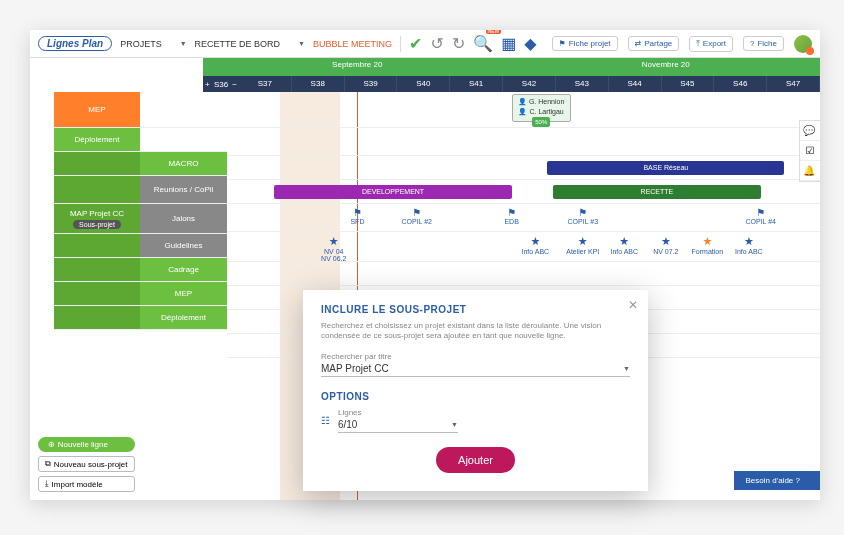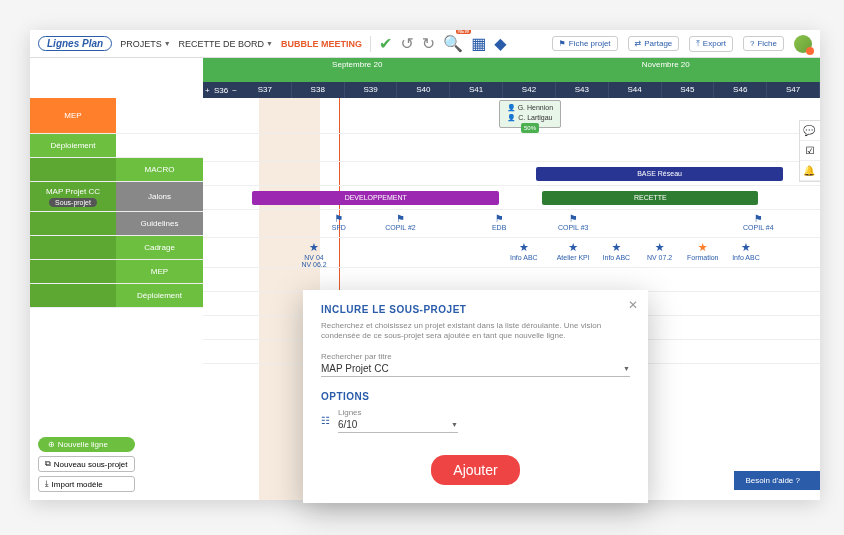--- a/index.html
+++ b/index.html
@@ -2,43 +2,43 @@
 <html><head>
 <meta charset="utf-8">
 <style>
 * { margin: 0; padding: 0; box-sizing: border-box; font-family: Arial, sans-serif; }
 body { background: #f5f5f5; width: 844px; height: 535px; overflow: hidden; position: relative; }
 .app { background: #fff; width: 790px; height: 470px; margin: 30px 0 0 30px; box-shadow: 0 4px 20px rgba(0,0,0,0.15); position: relative; overflow: hidden; }
 
 
 .topnav { height: 28px; background: #fff; border-bottom: 1px solid #ddd; display: flex; align-items: center; padding: 0 8px; gap: 8px; }
 .logo { border: 1.5px solid #2a5caa; border-radius: 12px; padding: 1px 8px; font-size: 10px; font-weight: bold; color: #2a5caa; font-style: italic; }
-.nav-item { font-size: 9px; color: #333; cursor: pointer; display: flex; align-items: center; gap: 2px; }
-.nav-item.active { color: #e85a2c; font-weight: bold; }
+.nav-item { font-size: 9px; color: #333; cursor: pointer; display: flex; align-items: center; gap: 18px; }
+.nav-item.active { color: #e85a2c; }
 .topnav-right { margin-left: auto; display: flex; gap: 10px; align-items: center; }
 .top-btn { border: 1px solid #ccc; border-radius: 3px; padding: 2px 6px; font-size: 8px; color: #2a5caa; display: flex; align-items: center; gap: 3px; cursor: pointer; }
 .icon-btn { cursor: pointer; display: flex; align-items: center; }
 .avatar { width: 18px; height: 18px; border-radius: 50%; background: linear-gradient(135deg,#8bc34a,#689f38); position: relative; }
 .avatar::after { content: ''; position: absolute; right: -2px; bottom: -2px; width: 8px; height: 8px; border-radius: 50%; background: #ff6b35; }
 
 
-.months { display: flex; height: 24px; font-size: 8px; color: #fff; }
+.months { display: flex; height: 18px; font-size: 8px; color: #fff; }
 .month { flex: 1; text-align: center; line-height: 14px; }
 .m1 { background: #4caf50; }
 .m2 { background: #4caf50; }
 .m3 { background: #4caf50; }
 
 
 .weeks { display: flex; height: 16px; background: #2a3b5c; color: #fff; font-size: 8px; }
 .week-ctrl { width: 36px; display: flex; align-items: center; justify-content: space-around; background: #2a3b5c; }
 .week-ctrl span { cursor: pointer; }
 .week { flex: 1; text-align: center; line-height: 16px; border-right: 1px solid #3a4b6c; }
 
 
-.main { display: flex; height: calc(100% - 58px); }
+.main { display: flex; height: calc(100% - 58px); margin-left: 24px; }
 .sidebar { width: 173px; display: flex; flex-direction: column; }
 .side-row { display: flex; min-height: 24px; border-bottom: 1px solid #eee; }
 .side-a { width: 86px; display: flex; align-items: center; justify-content: center; font-size: 8px; text-align: center; padding: 2px; }
 .side-b { width: 87px; display: flex; align-items: center; justify-content: center; font-size: 8px; text-align: center; padding: 2px; }
 .orange { background: #ff7f2a; color: #fff; }
 .green { background: #6cbf3f; color: #fff; }
 .green-dark { background: #5da832; color: #fff; }
 .gray { background: #888; color: #fff; }
 .badge { background: #555; color: #fff; border-radius: 8px; padding: 1px 6px; font-size: 7px; margin-top: 2px; }
 
@@ -76,21 +76,21 @@
 
 .modal { position: absolute; left: 303px; top: 290px; width: 345px; background: #fff; box-shadow: 0 8px 30px rgba(0,0,0,0.25); padding: 14px 18px 18px; z-index: 100; }
 .modal-title { font-size: 10px; color: #2a5caa; font-weight: bold; letter-spacing: 0.5px; }
 .modal-close { position: absolute; right: 10px; top: 8px; cursor: pointer; color: #999; font-size: 12px; }
 .modal-desc { font-size: 8px; color: #888; margin: 6px 0 10px; line-height: 1.3; }
 .field-label { font-size: 8px; color: #888; }
 .field-input { border: none; border-bottom: 1px solid #bbb; width: 100%; font-size: 10px; padding: 2px 0; color: #333; background: transparent; display: flex; justify-content: space-between; align-items: center; }
 .section-title { font-size: 10px; color: #2a5caa; font-weight: bold; margin: 14px 0 6px; letter-spacing: 0.5px; }
 .option-row { display: flex; align-items: center; gap: 8px; }
 .list-icon { color: #2a5caa; font-size: 10px; }
-.add-btn { background: #ef4444; color: #fff; border: none; border-radius: 14px; padding: 7px 22px; font-size: 14px; cursor: pointer; display: block; margin: 22px auto 0; }
+.add-btn { background: #be185d; color: #fff; border: none; border-radius: 14px; padding: 7px 22px; font-size: 11px; cursor: pointer; display: block; margin: 14px auto 0; }
 
 .caret { font-size: 7px; color: #666; }
 </style>
 </head>
 <body>
 
 <div class="app">
 
   <div class="topnav">
     <div class="logo">Lignes Plan</div>
@@ -154,20 +154,24 @@
         <div class="side-b"></div>
       </div>
       <div class="side-row">
         <div class="side-a green">Déploiement</div>
         <div class="side-b"></div>
       </div>
       <div class="side-row">
         <div class="side-a green-dark" style="border:none"></div>
         <div class="side-b green">MACRO</div>
       </div>
+      <div class="side-row" style="height:28px">
+        <div class="side-a green-dark"></div>
+        <div class="side-b gray">Reunions / CoPil</div>
+      </div>
       <div class="side-row" style="height:30px">
         <div class="side-a green-dark" style="flex-direction:column">
           <span>MAP Projet CC</span>
           <span class="badge">Sous-projet</span>
         </div>
         <div class="side-b gray">Jalons</div>
       </div>
       <div class="side-row">
         <div class="side-a green-dark"></div>
         <div class="side-b gray">Guidelines</div>

